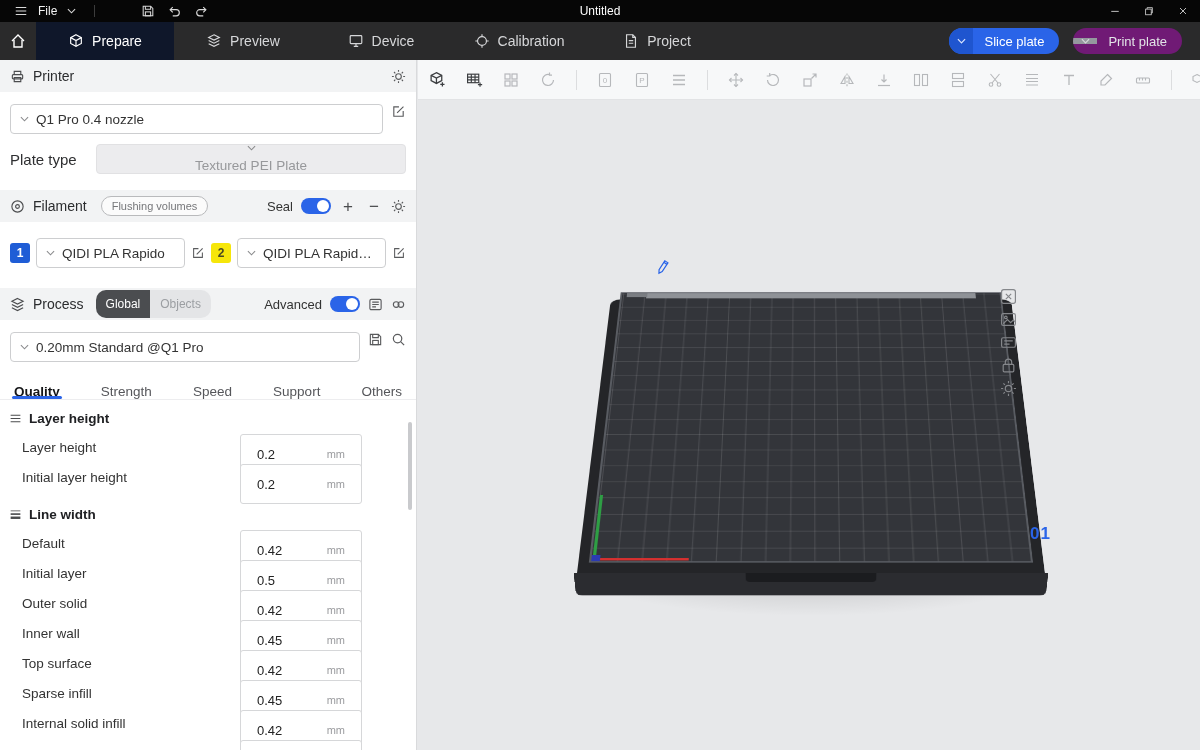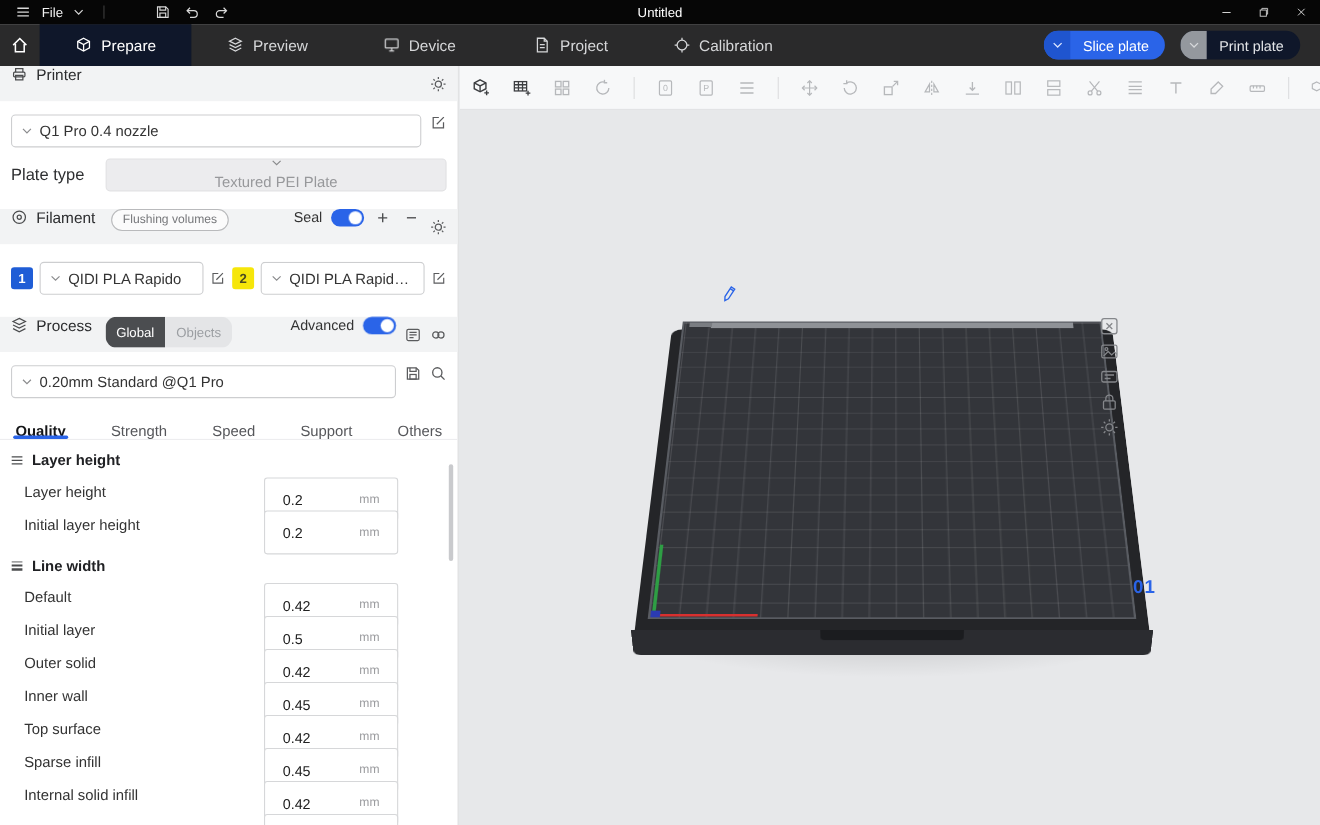--- a/index.html
+++ b/index.html
@@ -27,27 +27,27 @@
   .nav-tab { width:138px; display:flex; align-items:center; justify-content:center; gap:8px;
              color:#d6d7d9; font-size:14px; cursor:pointer; }
   .nav-tab.active { background:#0f172a; color:#fff; }
   .nav-actions { margin-left:auto; display:flex; align-items:center; gap:14px; padding-right:18px; }
   .split-btn { height:26px; border-radius:13px; display:flex; align-items:stretch; overflow:hidden;
                font-size:13px; cursor:pointer; }
   .split-btn .chev-part { width:24px; display:flex; align-items:center; justify-content:center; }
   .split-btn .lbl-part { display:flex; align-items:center; padding:0 15px 0 11px; }
   .split-btn.blue { background:#2a64e8; color:#fff; }
   .split-btn.blue .chev-part { background:#1f55cf; color:#dce6ff; }
-  .split-btn.gray { background:#0f172a; color:#e2e4e7; }
+  .split-btn.gray { background:#701a75; color:#e2e4e7;align-items:center; }
   .split-btn.gray .chev-part { background:#94989e; color:#d6d8db; }
 
   
   .sidebar { position:absolute; top:60px; left:0; width:417px; bottom:0; background:#fff;
              border-right:1px solid #d9dadc; overflow:hidden; z-index:10; }
-  .strip { height:32px; background:#f2f3f4; display:flex; gap:8px;
+  .strip { height:32px; background:#f2f3f4; display:flex; align-items:center; gap:8px;
            padding:0 10px; font-size:14px; color:#2b2c2e; }
   .strip.mt16 { margin-top:16px; } .strip.mt20 { margin-top:20px; }
   .s-ic { display:flex; color:#4b4c4e; }
   .grow { flex:1; }
   .icon-btn { display:flex; align-items:center; justify-content:center; color:#5a5b5d; cursor:pointer; }
   .combo-row { display:flex; align-items:flex-start; gap:8px; padding:12px 10px 0 10px; }
   .combo { height:30px; border:1px solid #cdced0; border-radius:4px; background:#fff; flex:1; min-width:0;
            display:flex; align-items:center; gap:7px; padding:0 9px; font-size:13.5px; color:#333; cursor:pointer; }
   .combo .chev { color:#8a8b8d; display:flex; flex:none; }
   .combo .val { white-space:nowrap; overflow:hidden; text-overflow:ellipsis; }
@@ -219,34 +219,34 @@
         <svg width="16" height="16" viewBox="0 0 18 18" fill="none" stroke="currentColor" stroke-width="1.3">
             <rect x="2.5" y="3" width="13" height="9" rx="1"></rect>
             <path d="M6.5 15h5M9 12v3"></path>
           </svg>
       </span>
       <span>Device</span>
     </div>
     <div class="nav-tab">
       <span class="s-ic" style="color:inherit">
         <svg width="16" height="16" viewBox="0 0 18 18" fill="none" stroke="currentColor" stroke-width="1.3">
-            <path d="M4 2h7l3 3v11H4z"></path>
-            <path d="M11 2v3h3M6.5 8.5h5M6.5 11.5h5"></path>
-          </svg>
-      </span>
-      <span>Project</span>
+            <circle cx="9" cy="9" r="5"></circle>
+            <path d="M9 1.5V4M9 14v2.5M1.5 9H4M14 9h2.5"></path>
+          </svg>
+      </span>
+      <span>Calibration</span>
     </div>
     <div class="nav-tab">
       <span class="s-ic" style="color:inherit">
         <svg width="16" height="16" viewBox="0 0 18 18" fill="none" stroke="currentColor" stroke-width="1.3">
-            <circle cx="9" cy="9" r="5"></circle>
-            <path d="M9 1.5V4M9 14v2.5M1.5 9H4M14 9h2.5"></path>
-          </svg>
-      </span>
-      <span>Calibration</span>
+            <path d="M4 2h7l3 3v11H4z"></path>
+            <path d="M11 2v3h3M6.5 8.5h5M6.5 11.5h5"></path>
+          </svg>
+      </span>
+      <span>Project</span>
     </div>
     <div class="nav-actions">
       <div class="split-btn blue">
         <span class="chev-part">
           <svg width="9" height="6" viewBox="0 0 10 6">
               <path d="M1 1l4 4 4-4" stroke="currentColor" stroke-width="1.3" fill="none"></path>
             </svg>
         </span>
         <span class="lbl-part">Slice plate</span>
       </div>

